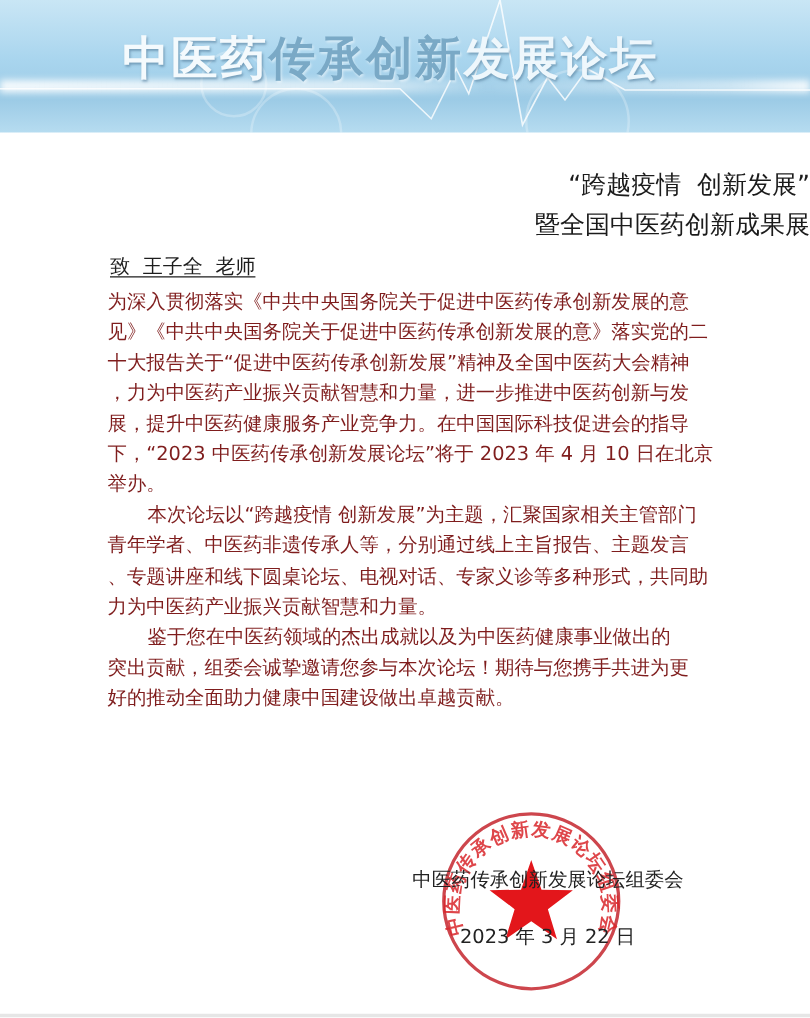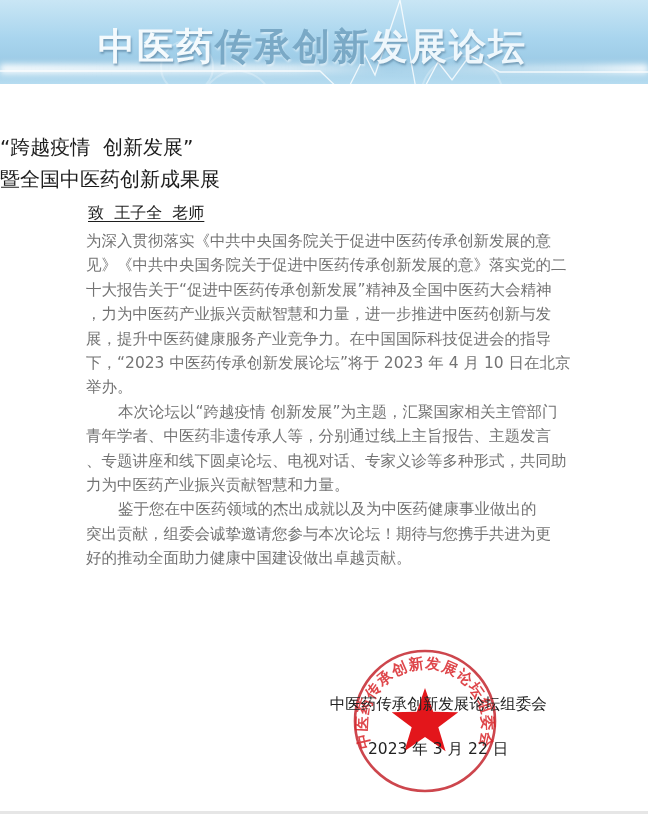--- a/index.html
+++ b/index.html
@@ -4,21 +4,21 @@
   <style>
     html, body { margin: 0; padding: 0; }
     body {
       width: 648px; height: 814px; overflow: hidden;
       background: #ffffff;
       font-family: "DejaVu Sans", "Liberation Sans", sans-serif;
       color: #1e1e1e;
       position: relative;
     }
     .banner {
-      position: absolute; left: 0; top: 0; width: 648px; height: 84px;
+      position: absolute; left: 0; top: 0; width: 648px; height: 106px;
       background: linear-gradient(180deg, #c9e6f5 0%, #a9d5ee 45%, #9ccbe6 75%, #b6dcf0 100%);
       overflow: hidden;
     }
     .banner .glow {
       position: absolute; left: 0; top: 64px; width: 648px; height: 10px;
       background: linear-gradient(90deg, rgba(255,255,255,0.9), rgba(255,255,255,0.6) 45%, rgba(255,255,255,0.05) 60%, rgba(255,255,255,0.5) 90%, rgba(255,255,255,0.9));
       filter: blur(3px);
     }
     .banner .bubble {
       position: absolute; border-radius: 50%;
@@ -28,34 +28,34 @@
     .banner-title {
       position: absolute; left: 98px; top: 22px;
       font-size: 37px; font-weight: bold; letter-spacing: 2px;
       white-space: nowrap;
     }
     .banner-title .p1 { color: #f4fafd; text-shadow: 1px 2px 2px rgba(70,110,140,0.55); }
     .banner-title .p2 { color: #7aa9c6; text-shadow: 1px 2px 2px rgba(255,255,255,0.5); }
     .banner-title .p3 { color: #eef7fc; text-shadow: 1px 2px 2px rgba(70,110,140,0.5); }
 
     .heading {
-      position: absolute; left: 0; width: 648px; text-align: left;
+      position: absolute; left: 0; width: 648px; text-align: right;
       font-size: 20px; color: #1b1b1b; white-space: pre;
     }
     .h1 { top: 134px; }
     .h2 { top: 166px; font-family: Liberation Mono, monospace; }
 
     .salutation {
       position: absolute; left: 88px; top: 203px;
       font-size: 16px; text-decoration: underline; text-underline-offset: 3px;
       white-space: pre;
     }
     .body-text {
       position: absolute; left: 86px; top: 229px; width: 480px;
-      font-size: 15.5px; line-height: 24.4px; color: #737373;
+      font-size: 15.5px; line-height: 24.4px; color: #7f1d1d;
     }
     .body-text p { margin: 0; white-space: nowrap; }
     .body-text p.ind { text-indent: 32px; }
 
     .seal {
       position: absolute; left: 352px; top: 648px; width: 146px; height: 146px;
     }
     .sign {
       position: absolute; left: 320px; top: 676px; width: 230px;
       font-size: 15.5px; white-space: pre; color: #222;

